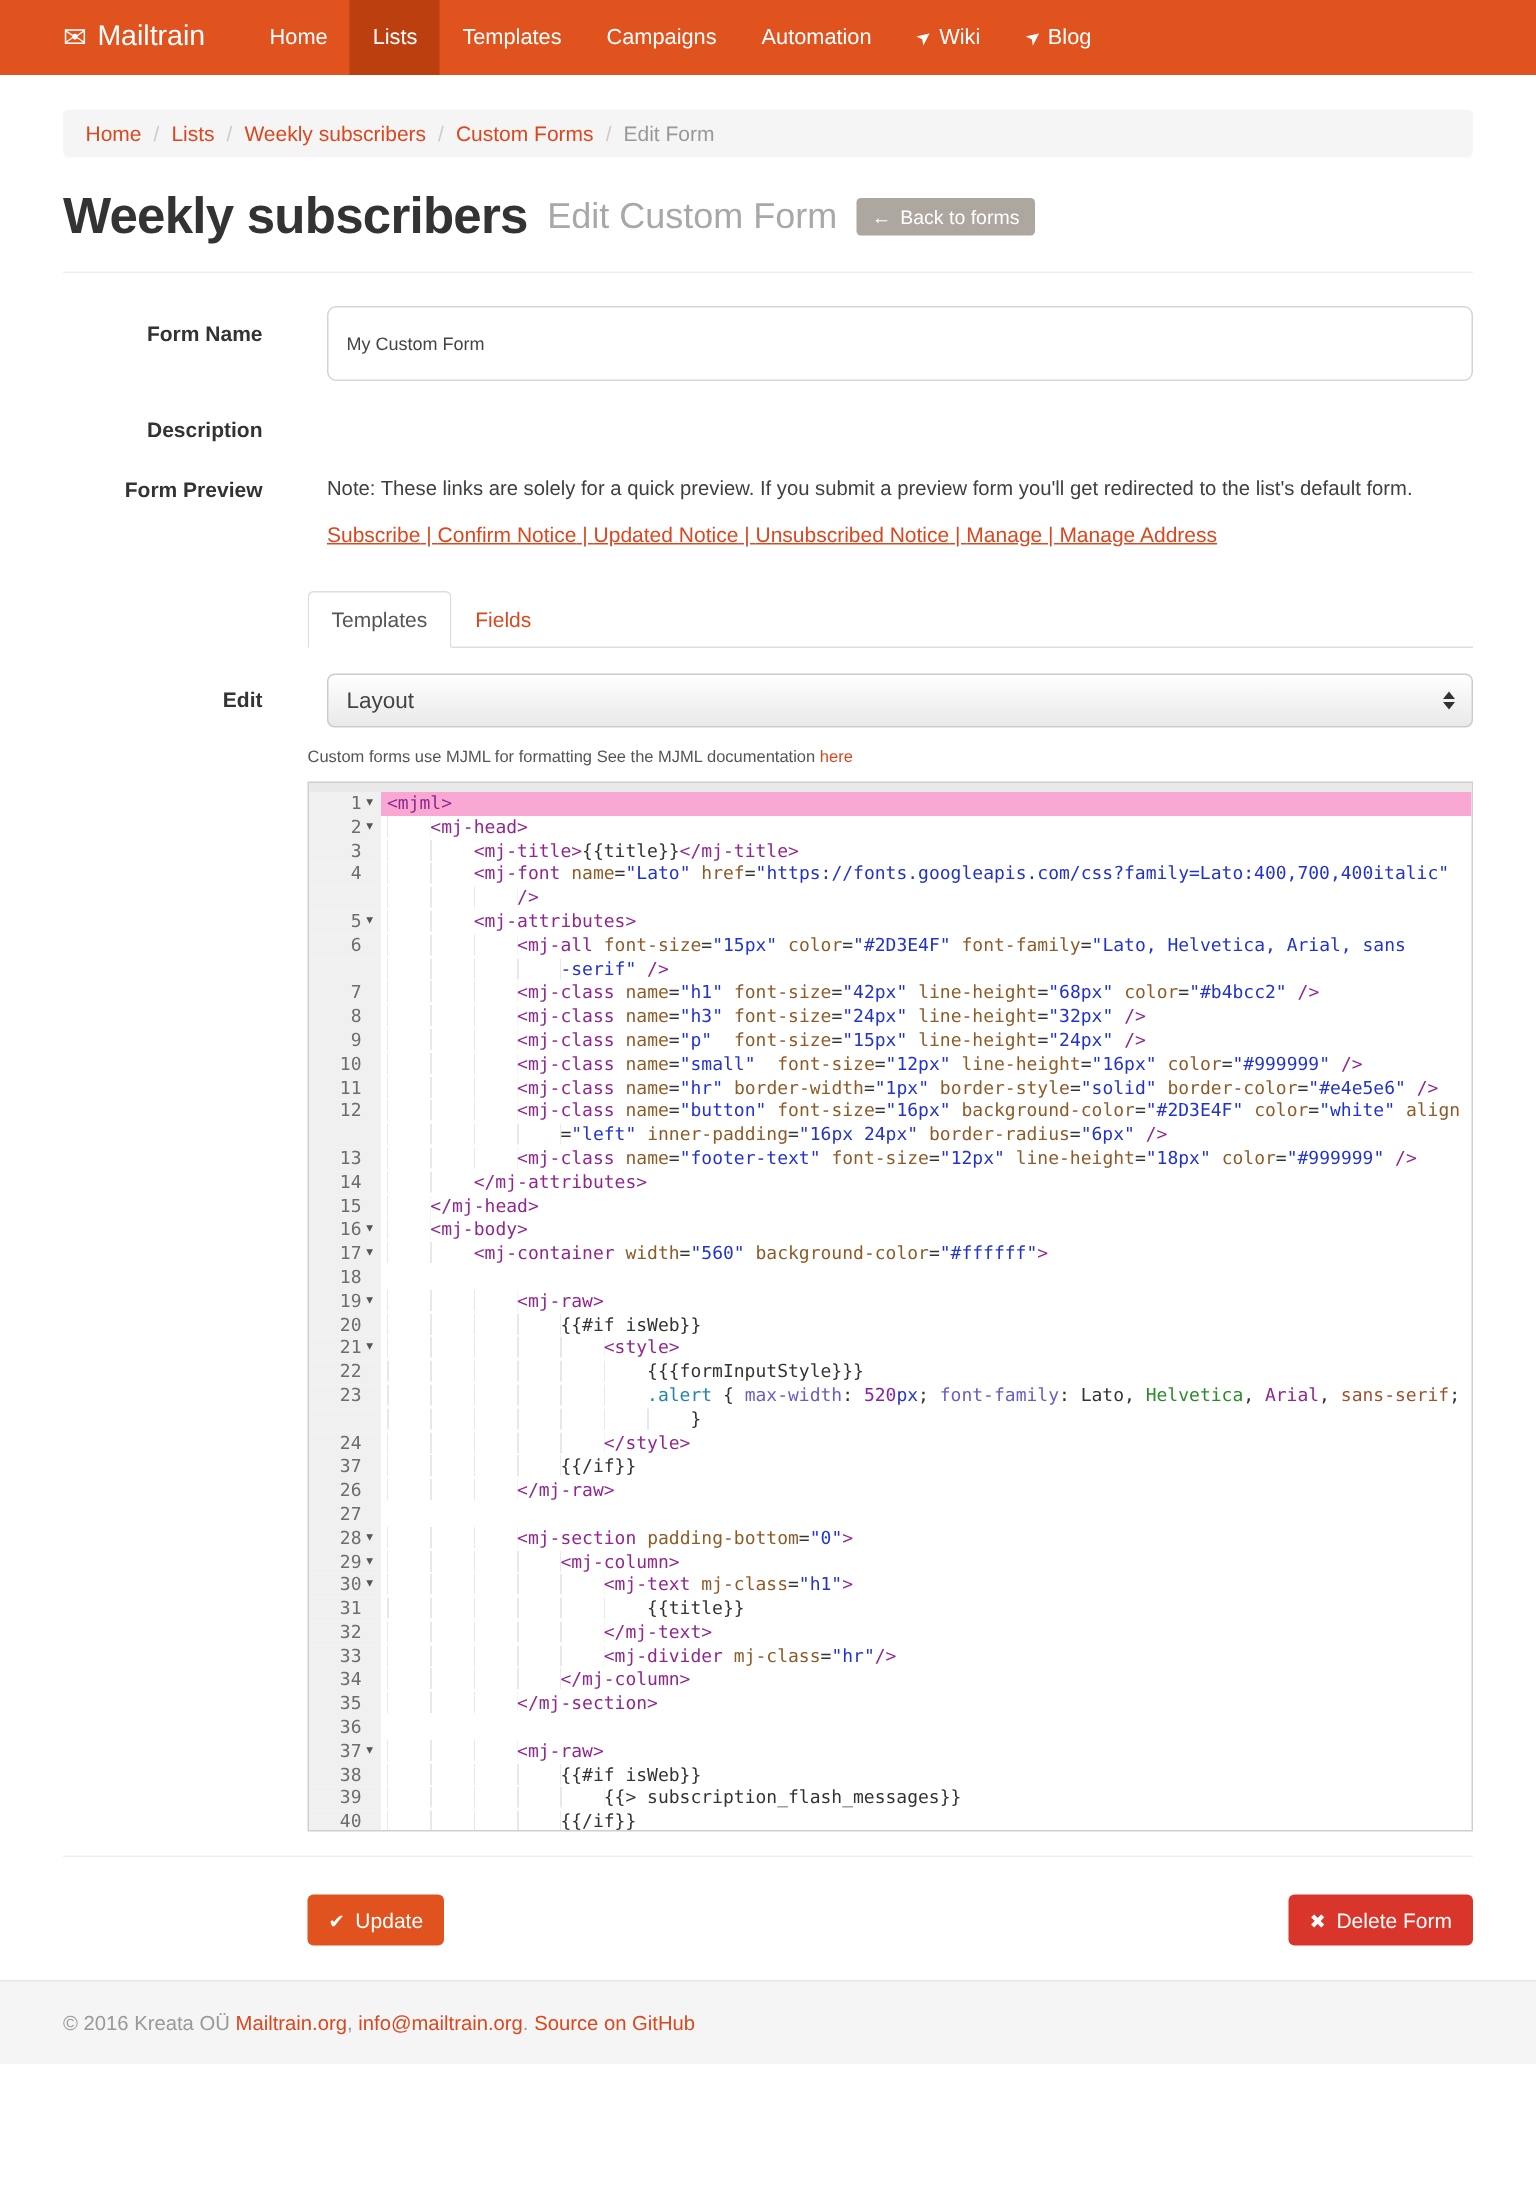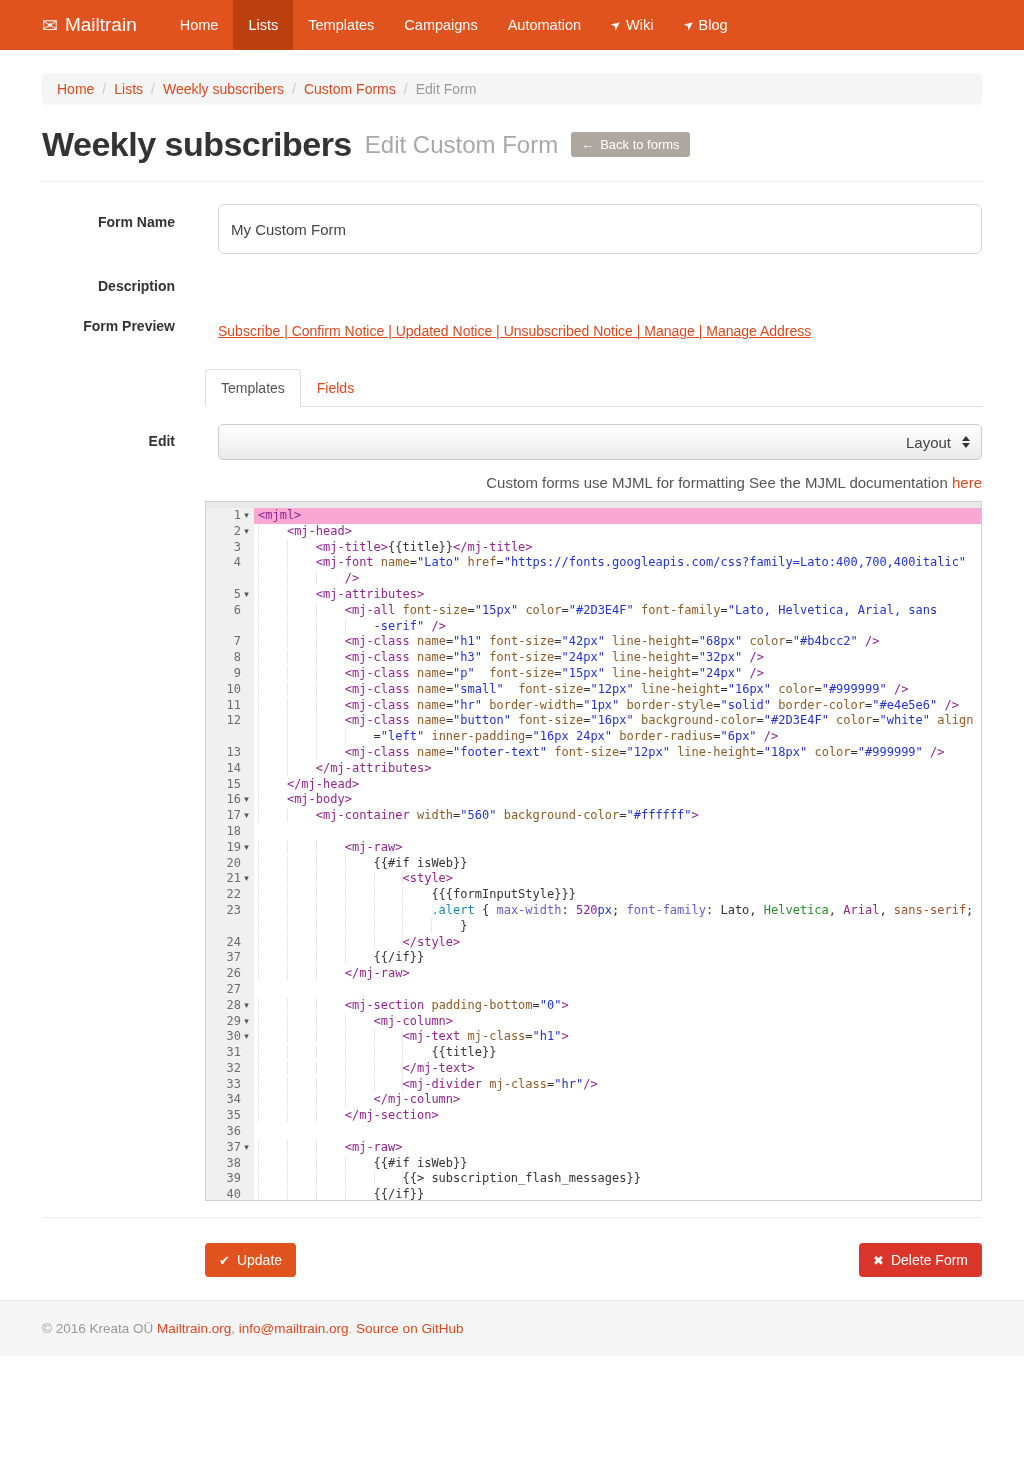--- a/index.html
+++ b/index.html
@@ -27,43 +27,43 @@
   .page-head { margin:20px 42px 0; display:flex; align-items:center; gap:13px; }
   .page-title { font-size:34px; font-weight:bold; color:#333; letter-spacing:-0.5px; }
   .page-subtitle { font-size:24px; color:#a8a8a8; }
   .btn-back { background:var(--th-btn_back,#aea79f); color:#fff; font-size:13px; padding:5px 10px; border-radius:3px; border:none; display:inline-flex; align-items:center; gap:6px; cursor:pointer; }
   hr.rule { border:0; border-top:1px solid #eee; margin:17px 42px 22px; }
   
   .form-row { display:grid; grid-template-columns:133px 1fr; column-gap:43px; margin:0 42px 14px; }
   .form-label { text-align:right; font-weight:bold; font-size:14px; color:#333; padding-top:10px; }
   .text-input, .textarea {
     width:100%; border:1px solid #d5d5d5; border-radius:6px; color:#444;
-    font-size:15px; font-family:"Liberation Sans",sans-serif; padding:6px 12px; outline:none;
+    font-size:12px; font-family:"Liberation Sans",sans-serif; padding:6px 12px; outline:none;
   }
   .text-input { height:50px; }
   .textarea { height:82px; padding-top:11px; resize:none; }
   ::placeholder { color:#b5b0ab; opacity:1; }
   .preview-note { font-size:13.5px; color:#404040; padding-top:10px; }
   .preview-links { margin-top:15px; font-size:14px; color:var(--th-link,#d9481f);text-decoration:underline; }
   .plink { color:var(--th-link,#d9481f); text-decoration:none; cursor:pointer; }
   .plink + .plink::before { content:" | "; }
   
   .tabs { margin:30px 42px 0 205px; border-bottom:1px solid #ddd; display:flex; }
   .tab { padding:10px 15px; font-size:14px; margin-bottom:-1px; border:1px solid transparent; border-radius:4px 4px 0 0; cursor:pointer; }
   .tab.active { background:#fff; border-color:#ddd #ddd #fff; color:#555; cursor:default; }
   .tab.link { color:var(--th-link,#d9481f); }
   
   .edit-row { margin-top:17px; }
   .select { position:relative; height:36px; border:1px solid #ccc; border-radius:5px;
     background:linear-gradient(#ffffff,#e9e9e9); display:flex; align-items:center;
-    padding:0 30px 0 12px; font-size:15px; color:#444; cursor:pointer;justify-content:flex-end; }
+    padding:0 30px 0 12px; font-size:15px; color:#444; cursor:pointer; }
   .select .carets { position:absolute; right:11px; top:50%; transform:translateY(-50%); display:flex; flex-direction:column; gap:2px; }
   .select .up { width:0;height:0;border-left:4px solid transparent;border-right:4px solid transparent;border-bottom:5px solid #333; }
   .select .dn { width:0;height:0;border-left:4px solid transparent;border-right:4px solid transparent;border-top:5px solid #333; }
-  .mjml-note { margin:13px 42px 10px 205px; font-size:15px; color:#555;text-align:right; }
+  .mjml-note { margin:13px 42px 10px 205px; font-size:11px; color:#555; }
   .mjml-note a { color:var(--th-link,#d9481f); text-decoration:none; cursor:pointer; }
   
   .editor { margin:0 42px 0 205px; border:1px solid #cfcfcf; height:700px; overflow:hidden;
     font-family:"DejaVu Sans Mono", monospace; font-size:12px; background:#fff; }
   .cm-topstrip { height:6px; background:#e9e9e9; }
   .cm-row { display:flex; height:15.8px; line-height:15.8px; white-space:pre; }
   .gut { flex:0 0 48px; background:#f0f0f0; display:flex; justify-content:flex-end; align-items:center; padding-right:2px; }
   .num { color:#6d6d6d; font-size:12px; }
   .fold { width:11px; text-align:center; font-size:9px; color:#555; font-family:"DejaVu Sans",sans-serif; }
   .code { flex:1; padding-left:4px; overflow:hidden; color:#333; }
@@ -143,20 +143,21 @@
   <input class="text-input" type="text" value="My Custom Form" style="">
 </div>
 
 <div class="form-row">
   <label class="form-label">Description</label>
 </div>
 
 <div class="form-row">
   <label class="form-label">Form Preview</label>
   <div>
+    <div class="preview-note">Note: These links are solely for a quick preview. If you submit a preview form you'll get redirected to the list's default form.</div>
     <div class="preview-links">
       <a class="plink">Subscribe</a><a class="plink">Confirm Notice</a><a class="plink">Updated Notice</a><a class="plink">Unsubscribed Notice</a><a class="plink">Manage</a><a class="plink">Manage Address</a>
     </div>
   </div>
 </div>
 
 <div class="tabs">
   <div class="tab active">Templates</div>
   <div class="tab link">Fields</div>
 </div>

